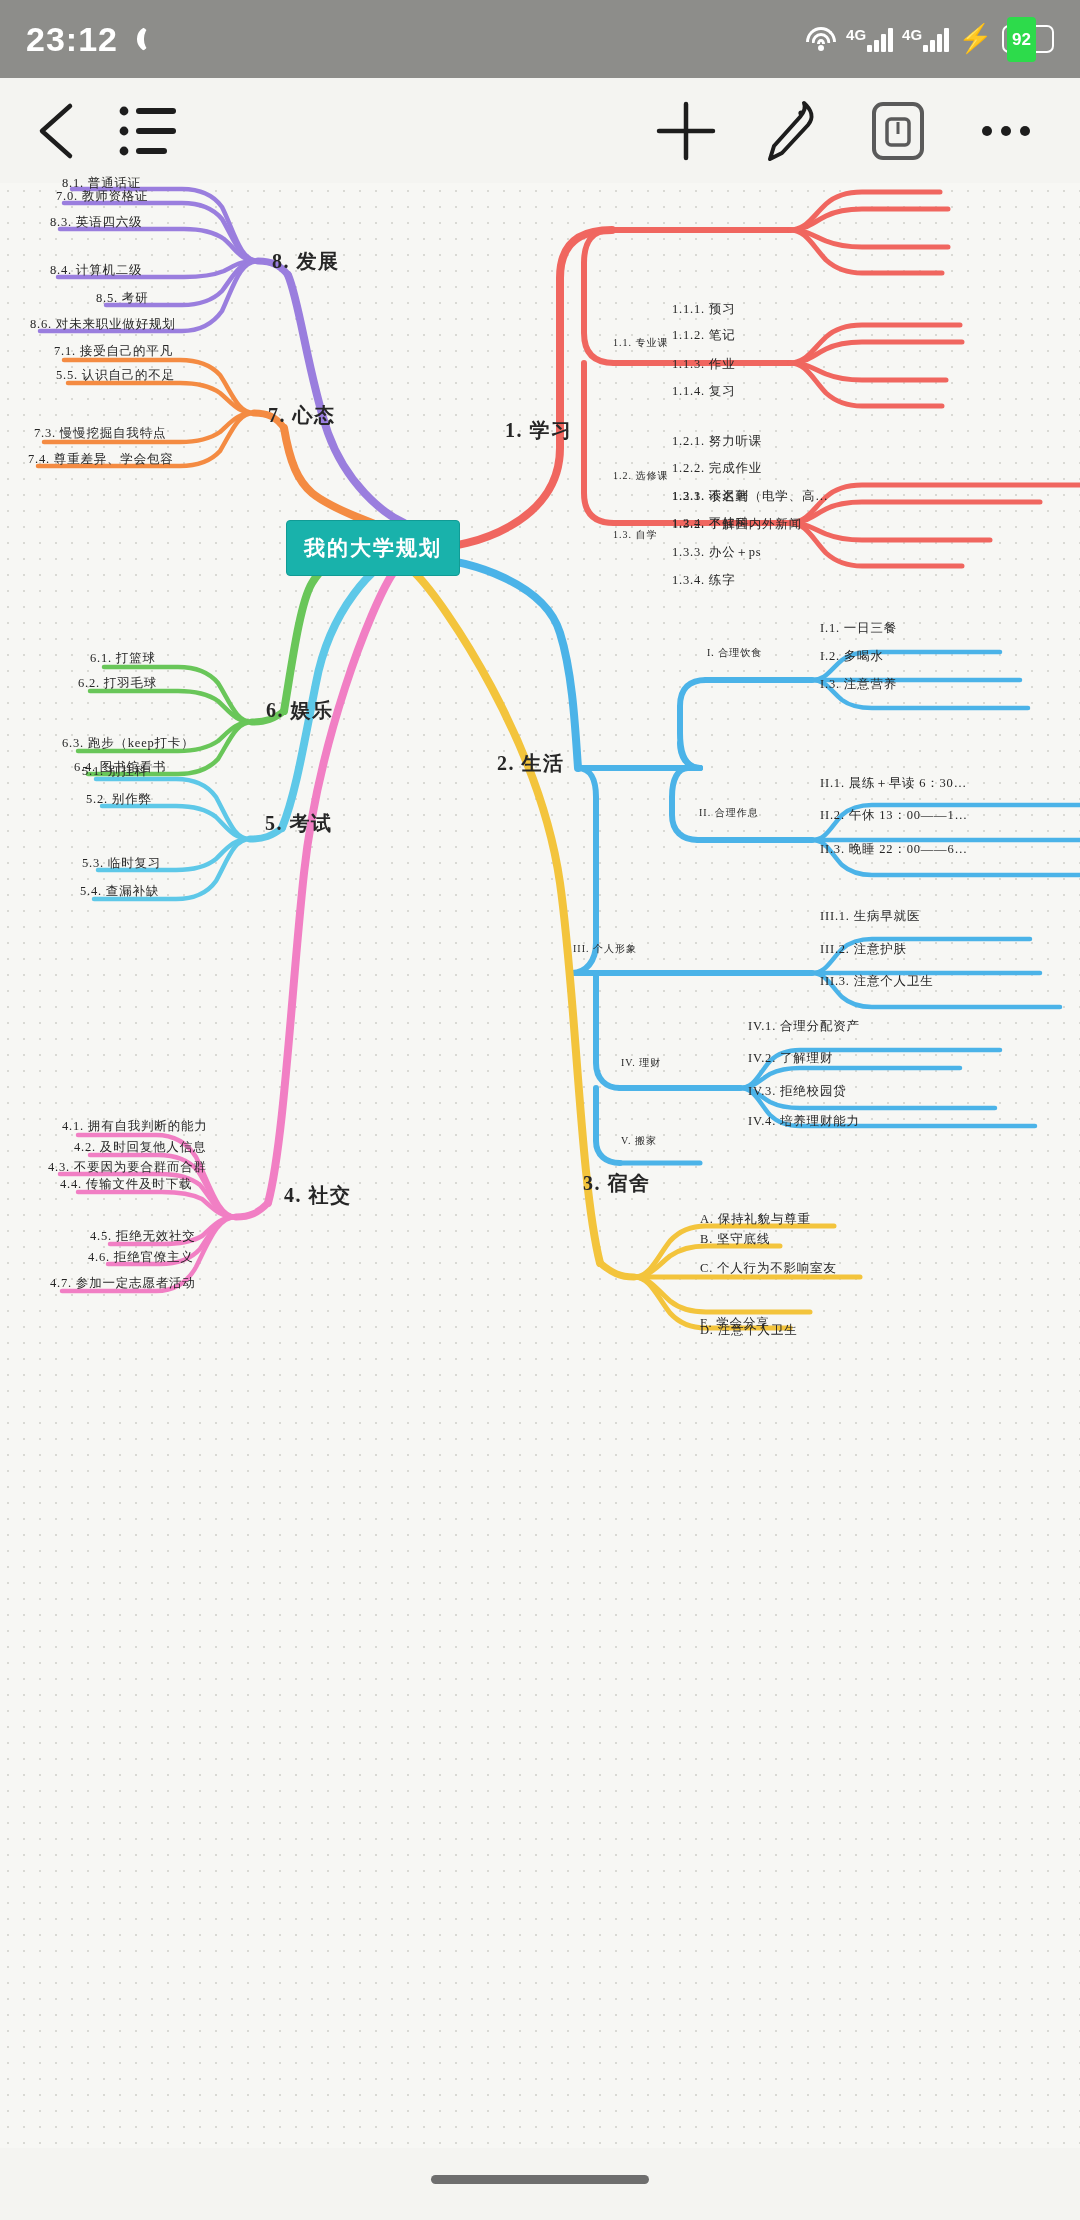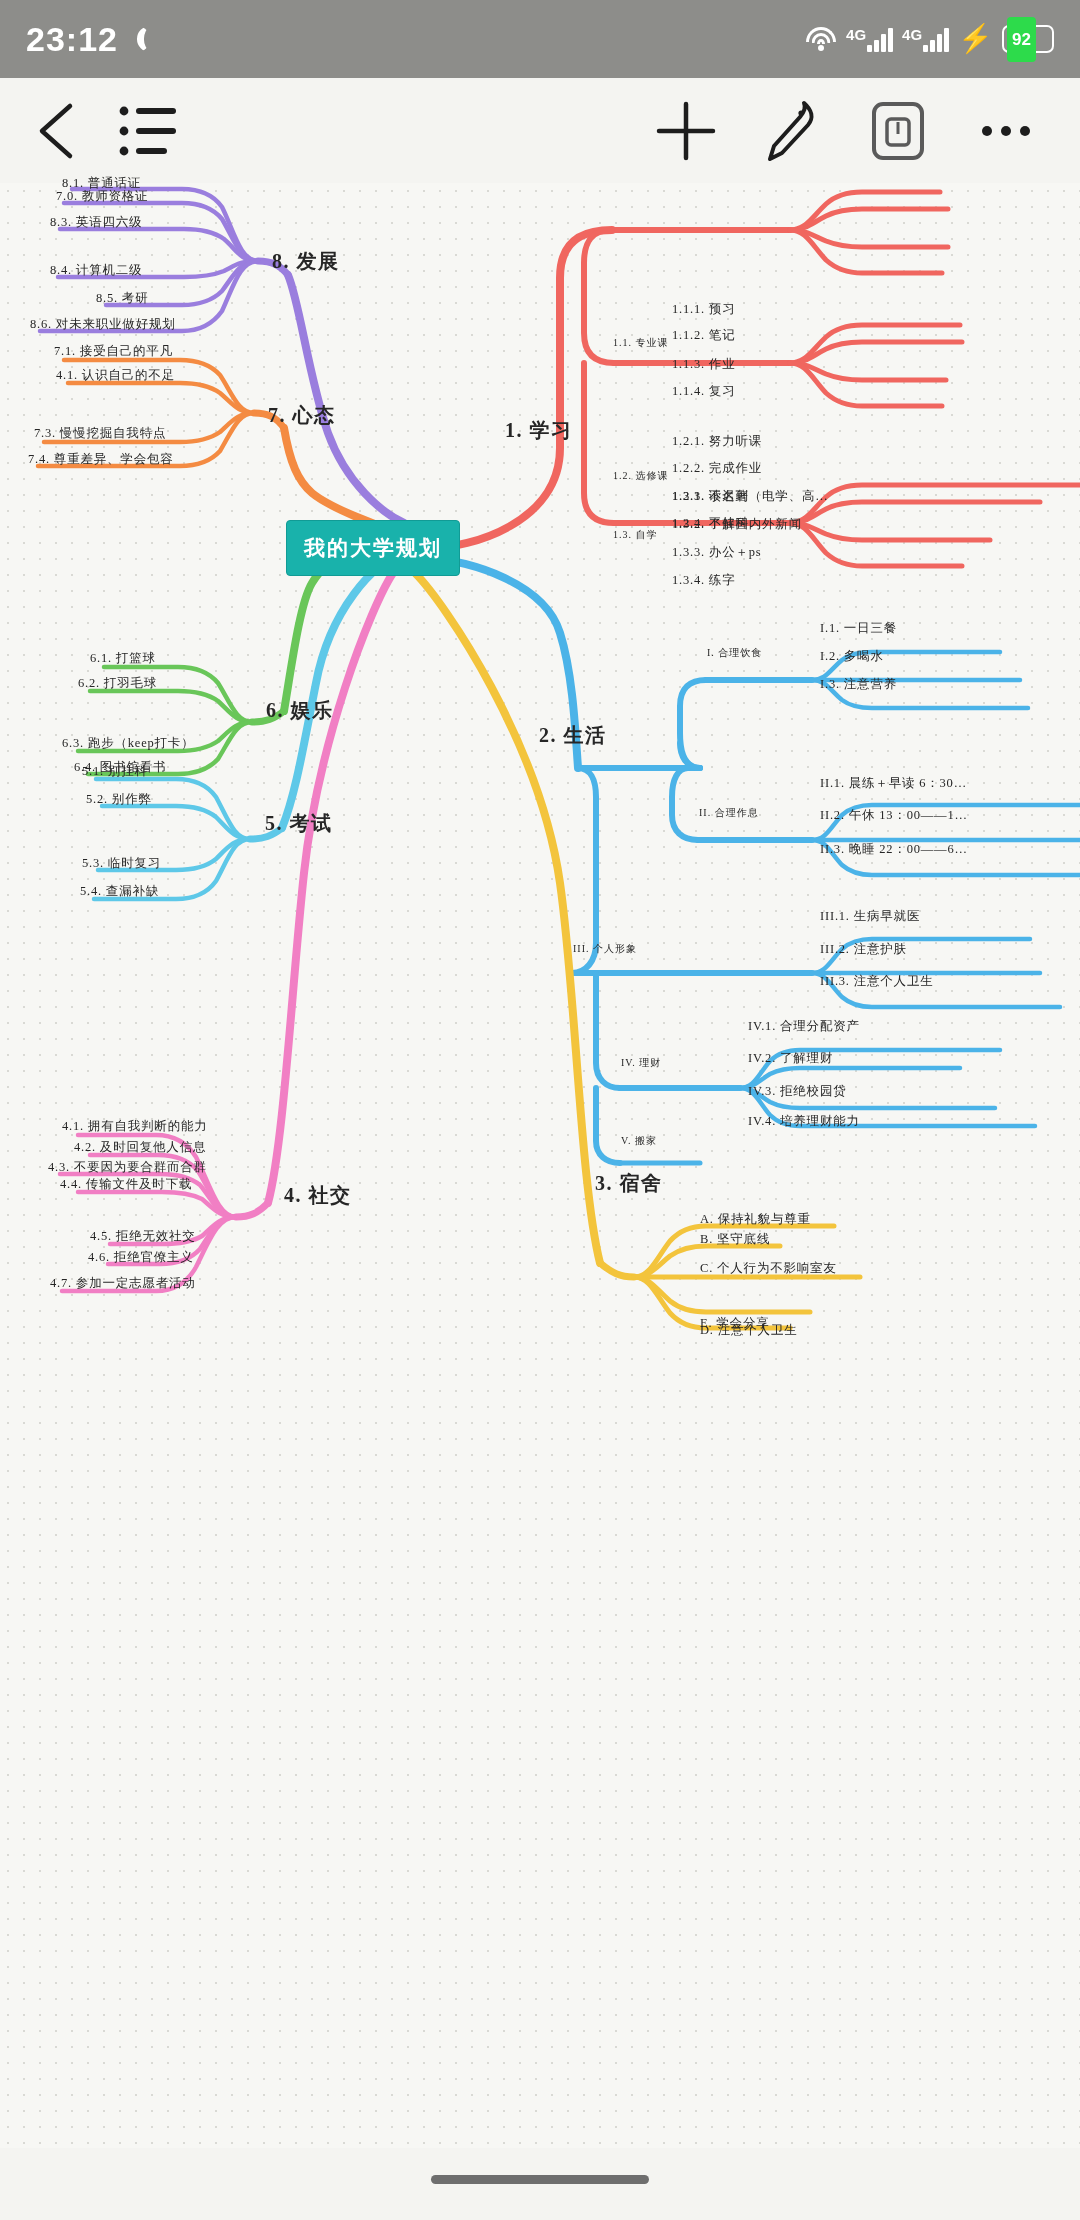--- a/index.html
+++ b/index.html
@@ -306,41 +306,41 @@
     <div class="node lvl3" style="left:672px; top:258px;">1.2.1. 努力听课</div>
     <div class="node lvl3" style="left:672px; top:285px;">1.2.2. 完成作业</div>
     <div class="node lvl3" style="left:672px; top:313px;">1.2.3. 不迟到</div>
     <div class="node lvl3" style="left:672px; top:340px;">1.2.4. 不挂科</div>
     <div class="node lvl2" style="left:613px; top:352px;">1.3. 自学</div>
     <div class="node lvl3" style="left:672px; top:313px;">1.3.1. 读名著（电学、高…</div>
     <div class="node lvl3" style="left:672px; top:341px;">1.3.2. 了解国内外新闻</div>
     <div class="node lvl3" style="left:672px; top:369px;">1.3.3. 办公＋ps</div>
     <div class="node lvl3" style="left:672px; top:397px;">1.3.4. 练字</div>
 
-    <div class="node lvl1" style="left:497px; top:552px;margin-left:42px;">2. 生活</div>
+    <div class="node lvl1" style="left:497px; top:580px;">2. 生活</div>
     <div class="node lvl2" style="left:707px; top:470px;">I. 合理饮食</div>
     <div class="node lvl3" style="left:820px; top:445px;">I.1. 一日三餐</div>
     <div class="node lvl3" style="left:820px; top:473px;">I.2. 多喝水</div>
     <div class="node lvl3" style="left:820px; top:501px;">I.3. 注意营养</div>
     <div class="node lvl2" style="left:699px; top:630px;">II. 合理作息</div>
     <div class="node lvl3" style="left:820px; top:600px;">II.1. 晨练＋早读 6：30…</div>
     <div class="node lvl3" style="left:820px; top:632px;">II.2. 午休 13：00——1…</div>
     <div class="node lvl3" style="left:820px; top:666px;">II.3. 晚睡 22：00——6…</div>
     <div class="node lvl2" style="left:573px; top:766px;">III. 个人形象</div>
     <div class="node lvl3" style="left:820px; top:733px;">III.1. 生病早就医</div>
     <div class="node lvl3" style="left:820px; top:766px;">III.2. 注意护肤</div>
     <div class="node lvl3" style="left:820px; top:798px;">III.3. 注意个人卫生</div>
     <div class="node lvl2" style="left:621px; top:880px;">IV. 理财</div>
     <div class="node lvl3" style="left:748px; top:843px;">IV.1. 合理分配资产</div>
     <div class="node lvl3" style="left:748px; top:875px;">IV.2. 了解理财</div>
     <div class="node lvl3" style="left:748px; top:908px;">IV.3. 拒绝校园贷</div>
     <div class="node lvl3" style="left:748px; top:938px;">IV.4. 培养理财能力</div>
     <div class="node lvl2" style="left:621px; top:958px;">V. 搬家</div>
 
-    <div class="node lvl1" style="left:583px; top:1000px;padding-left:12px;">3. 宿舍</div>
+    <div class="node lvl1" style="left:583px; top:1000px;">3. 宿舍</div>
     <div class="node lvl3" style="left:700px; top:1036px;">A. 保持礼貌与尊重</div>
     <div class="node lvl3" style="left:700px; top:1056px;">B. 坚守底线</div>
     <div class="node lvl3" style="left:700px; top:1085px;">C. 个人行为不影响室友</div>
     <div class="node lvl3" style="left:700px; top:1119px;margin-top:28px;">D. 注意个人卫生</div>
     <div class="node lvl3" style="left:700px; top:1140px;">E. 学会分享</div>
 
     <div class="node lvl1" style="left:284px; top:1012px;">4. 社交</div>
     <div class="node lvl3" style="left:62px; top:943px;">4.1. 拥有自我判断的能力</div>
     <div class="node lvl3" style="left:74px; top:964px;">4.2. 及时回复他人信息</div>
     <div class="node lvl3" style="left:48px; top:984px;">4.3. 不要因为要合群而合群</div>
@@ -356,21 +356,21 @@
     <div class="node lvl3" style="left:80px; top:708px;">5.4. 查漏补缺</div>
 
     <div class="node lvl1" style="left:266px; top:527px;">6. 娱乐</div>
     <div class="node lvl3" style="left:90px; top:475px;">6.1. 打篮球</div>
     <div class="node lvl3" style="left:78px; top:500px;">6.2. 打羽毛球</div>
     <div class="node lvl3" style="left:62px; top:560px;">6.3. 跑步（keep打卡）</div>
     <div class="node lvl3" style="left:74px; top:584px;">6.4. 图书馆看书</div>
 
     <div class="node lvl1" style="left:268px; top:232px;">7. 心态</div>
     <div class="node lvl3" style="left:54px; top:168px;">7.1. 接受自己的平凡</div>
-    <div class="node lvl3" style="left:56px; top:192px;">4.1. 认识自己的不足</div>
+    <div class="node lvl3" style="left:56px; top:192px;">5.5. 认识自己的不足</div>
     <div class="node lvl3" style="left:34px; top:250px;">7.3. 慢慢挖掘自我特点</div>
     <div class="node lvl3" style="left:28px; top:276px;">7.4. 尊重差异、学会包容</div>
 
     <div class="node lvl1" style="left:272px; top:78px;">8. 发展</div>
     <div class="node lvl3" style="left:62px; top:0px;">8.1. 普通话证</div>
     <div class="node lvl3" style="left:56px; top:13px;">7.0. 教师资格证</div>
     <div class="node lvl3" style="left:50px; top:39px;">8.3. 英语四六级</div>
     <div class="node lvl3" style="left:50px; top:87px;">8.4. 计算机二级</div>
     <div class="node lvl3" style="left:96px; top:115px;">8.5. 考研</div>
     <div class="node lvl3" style="left:30px; top:141px;">8.6. 对未来职业做好规划</div>

